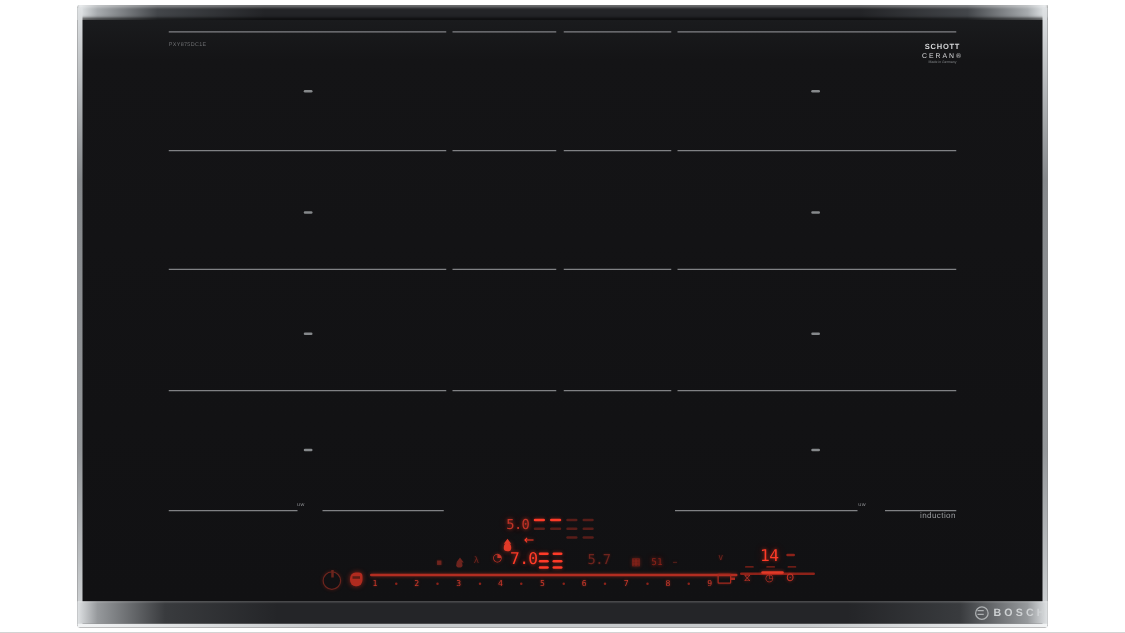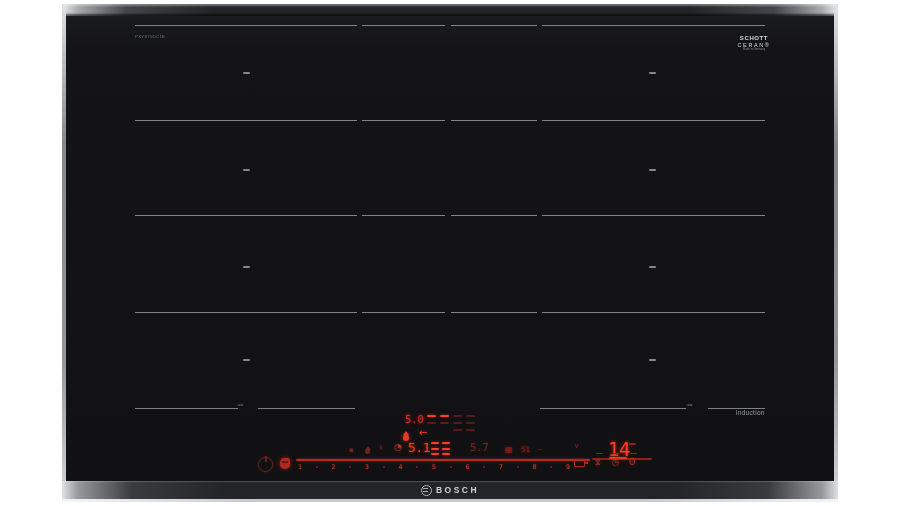--- a/index.html
+++ b/index.html
@@ -158,29 +158,29 @@
     </div>
 
   <span class="abs glyph dim" style="left:349px;top:446px;font-size:7px">▪</span>
   <span class="abs drop dimdrop" style="left:365px;top:449px;width:5px;height:5px"></span>
   <span class="abs glyph dim" style="left:379px;top:444px;font-size:7px">λ</span>
   <span class="abs glyph mid" style="left:394px;top:442px;font-size:9px">◔</span>
   <span class="abs drop" style="left:403px;top:434px;width:6px;height:7px"></span>
   <span class="abs glyph bright" style="left:419px;top:427px;font-size:10px">←</span>
 
   <span class="abs led mid" style="left:405px;top:413px;font-size:11px;letter-spacing:-.5px">5.0</span>
-  <span class="abs led bright" style="left:408px;top:440px;font-size:13px;letter-spacing:-.5px">5.1</span>
+  <span class="abs led bright" style="left:408px;top:440px;font-size:13px;letter-spacing:-.5px">7.0</span>
   <span class="abs led dim" style="left:470px;top:441px;font-size:11px;letter-spacing:-.5px">5.7</span>
 
   <span class="abs glyph" style="left:505px;top:445px;font-size:8px;color:#8c2219">▦</span>
   <span class="abs led" style="left:521px;top:445px;font-size:7.5px;color:#8c2219">51</span>
   <span class="abs glyph dim" style="left:538px;top:445px;font-size:8px">–</span>
   <span class="abs glyph dim" style="left:574px;top:442px;font-size:7px">∨</span>
 
-  <span class="abs led bright" style="left:608px;top:438px;font-size:19px;letter-spacing:-.5px">14</span>
+  <span class="abs led bright" style="left:608px;top:438px;font-size:13px;letter-spacing:-.5px">14</span>
   <div class="rline" style="left:629px;top:443px;width:7px;height:1.5px;background:#8c2219"></div>
   <div class="rline" style="left:596px;top:453px;width:7px;height:1.2px;background:#8c2219"></div>
   <div class="rline" style="left:613px;top:453px;width:7px;height:1.2px;background:#8c2219"></div>
   <div class="rline" style="left:630px;top:453px;width:7px;height:1.2px;background:#8c2219"></div>
   <span class="abs glyph mid" style="left:595px;top:458px;font-size:8px">⧖</span>
   <span class="abs glyph mid" style="left:612px;top:458px;font-size:8px">◷</span>
   <span class="abs glyph mid" style="left:629px;top:458px;font-size:8px">ʘ</span>
 
   <div id="bar-layer">
       <div class="bar" style="left: 427px; top: 415px; width: 9px; height: 2px; opacity: 1;"></div>
@@ -194,20 +194,20 @@
       <div class="bar" style="left: 453px; top: 429.4px; width: 9px; height: 2px; opacity: 0.3; box-shadow: none;"></div>
       <div class="bar" style="left: 466px; top: 429.4px; width: 9px; height: 2px; opacity: 0.3; box-shadow: none;"></div>
       <div class="bar" style="left: 431px; top: 442px; width: 8px; height: 2px; opacity: 1;"></div>
       <div class="bar" style="left: 442px; top: 442px; width: 8px; height: 2px; opacity: 1;"></div>
       <div class="bar" style="left: 431px; top: 447.6px; width: 8px; height: 2px; opacity: 1;"></div>
       <div class="bar" style="left: 442px; top: 447.6px; width: 8px; height: 2px; opacity: 1;"></div>
       <div class="bar" style="left: 431px; top: 453.2px; width: 8px; height: 2px; opacity: 1;"></div>
       <div class="bar" style="left: 442px; top: 453.2px; width: 8px; height: 2px; opacity: 1;"></div>
     </div>
 
-  <div class="abs" style="left:62px;top:482px;width:776px;height:16px;display:flex;align-items:center;justify-content:center;gap:4px">
+  <div class="abs" style="left:62px;top:482px;width:776px;height:16px;display:flex;align-items:center;justify-content:flex-end;gap:4px">
     <span style="width:9px;height:9px;border:1px solid #aeb1b3;border-radius:50%;position:relative;display:inline-block">
       <i style="position:absolute;left:1.5px;top:2px;width:5px;height:1.2px;background:#aeb1b3"></i>
       <i style="position:absolute;left:1.5px;top:5px;width:5px;height:1.2px;background:#aeb1b3"></i>
     </span>
     <span style="font-size:8.5px;font-weight:bold;letter-spacing:2.5px;color:#cfd2d4">BOSCH</span>
   </div>
 </div>
 
 </body></html>

